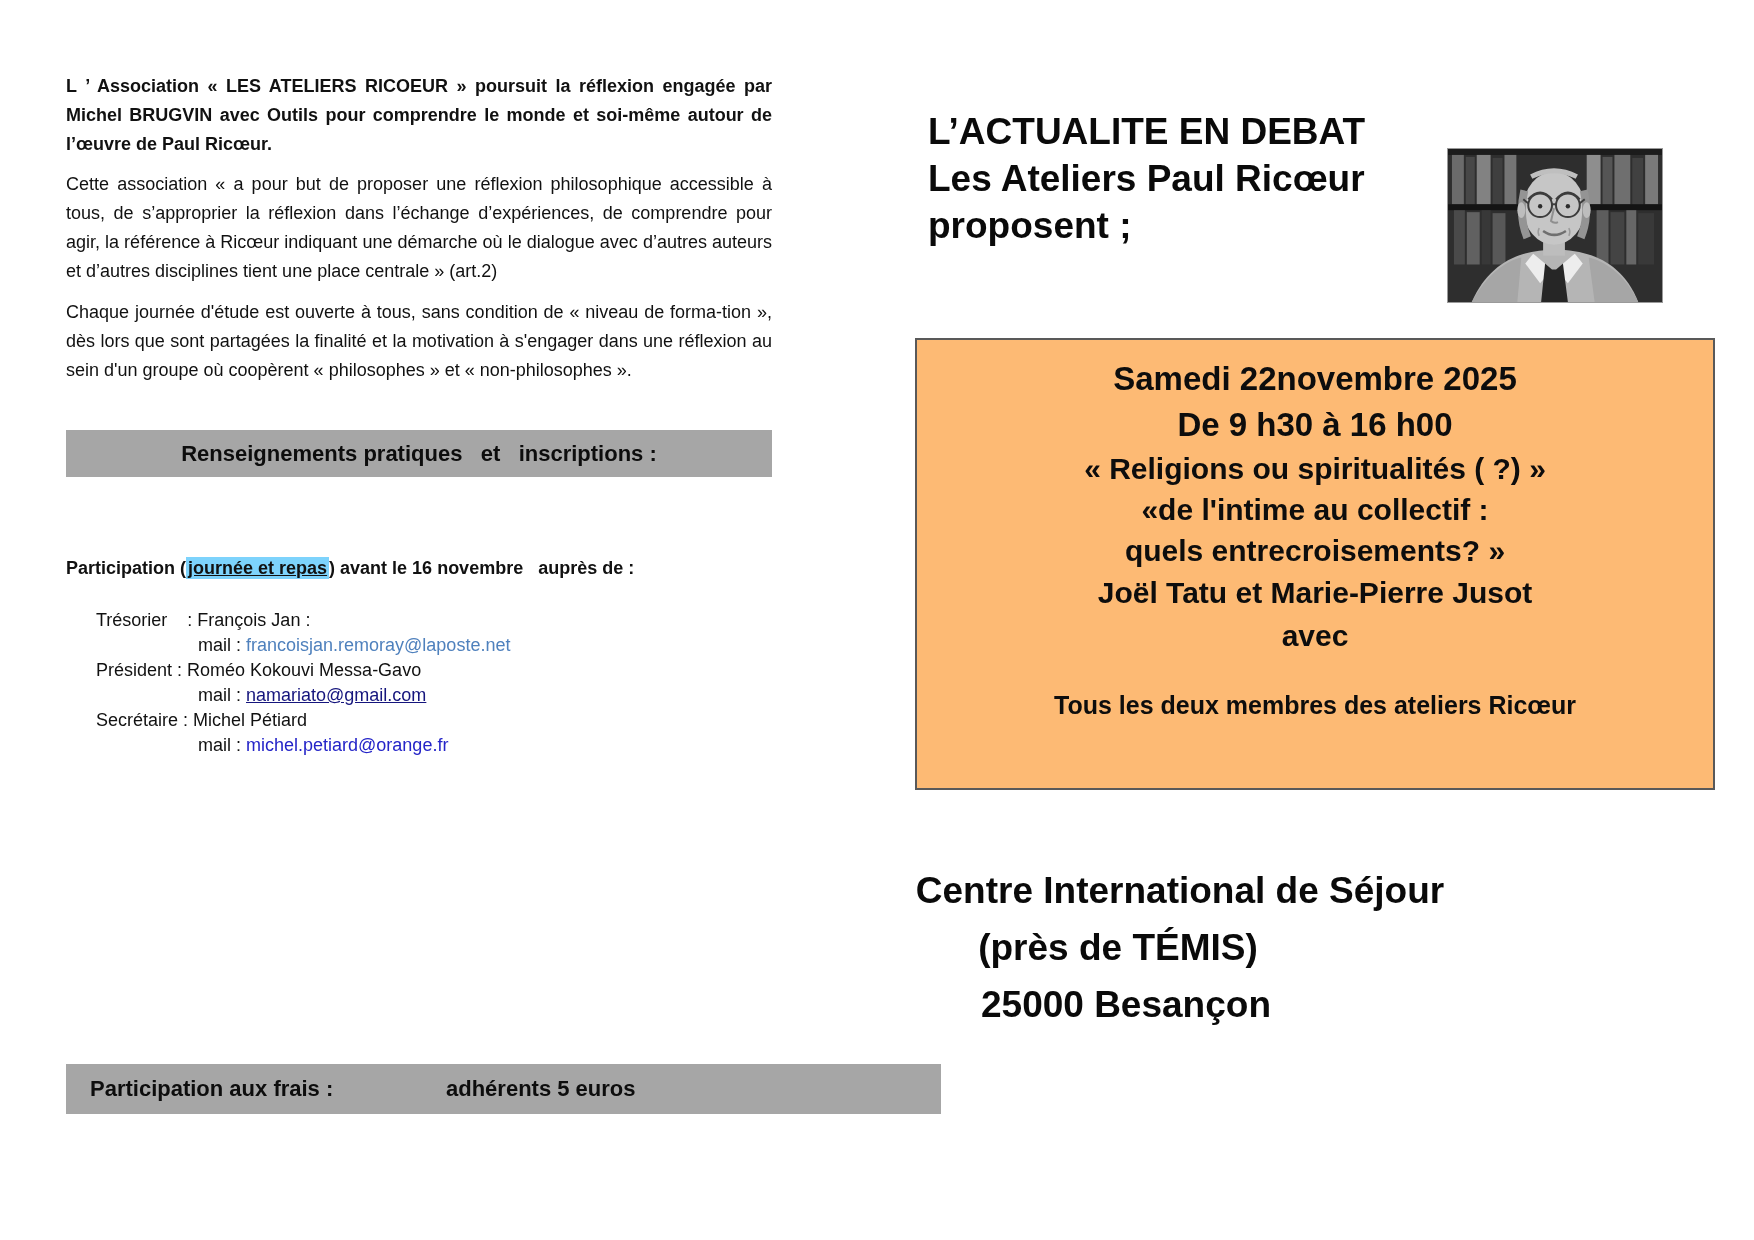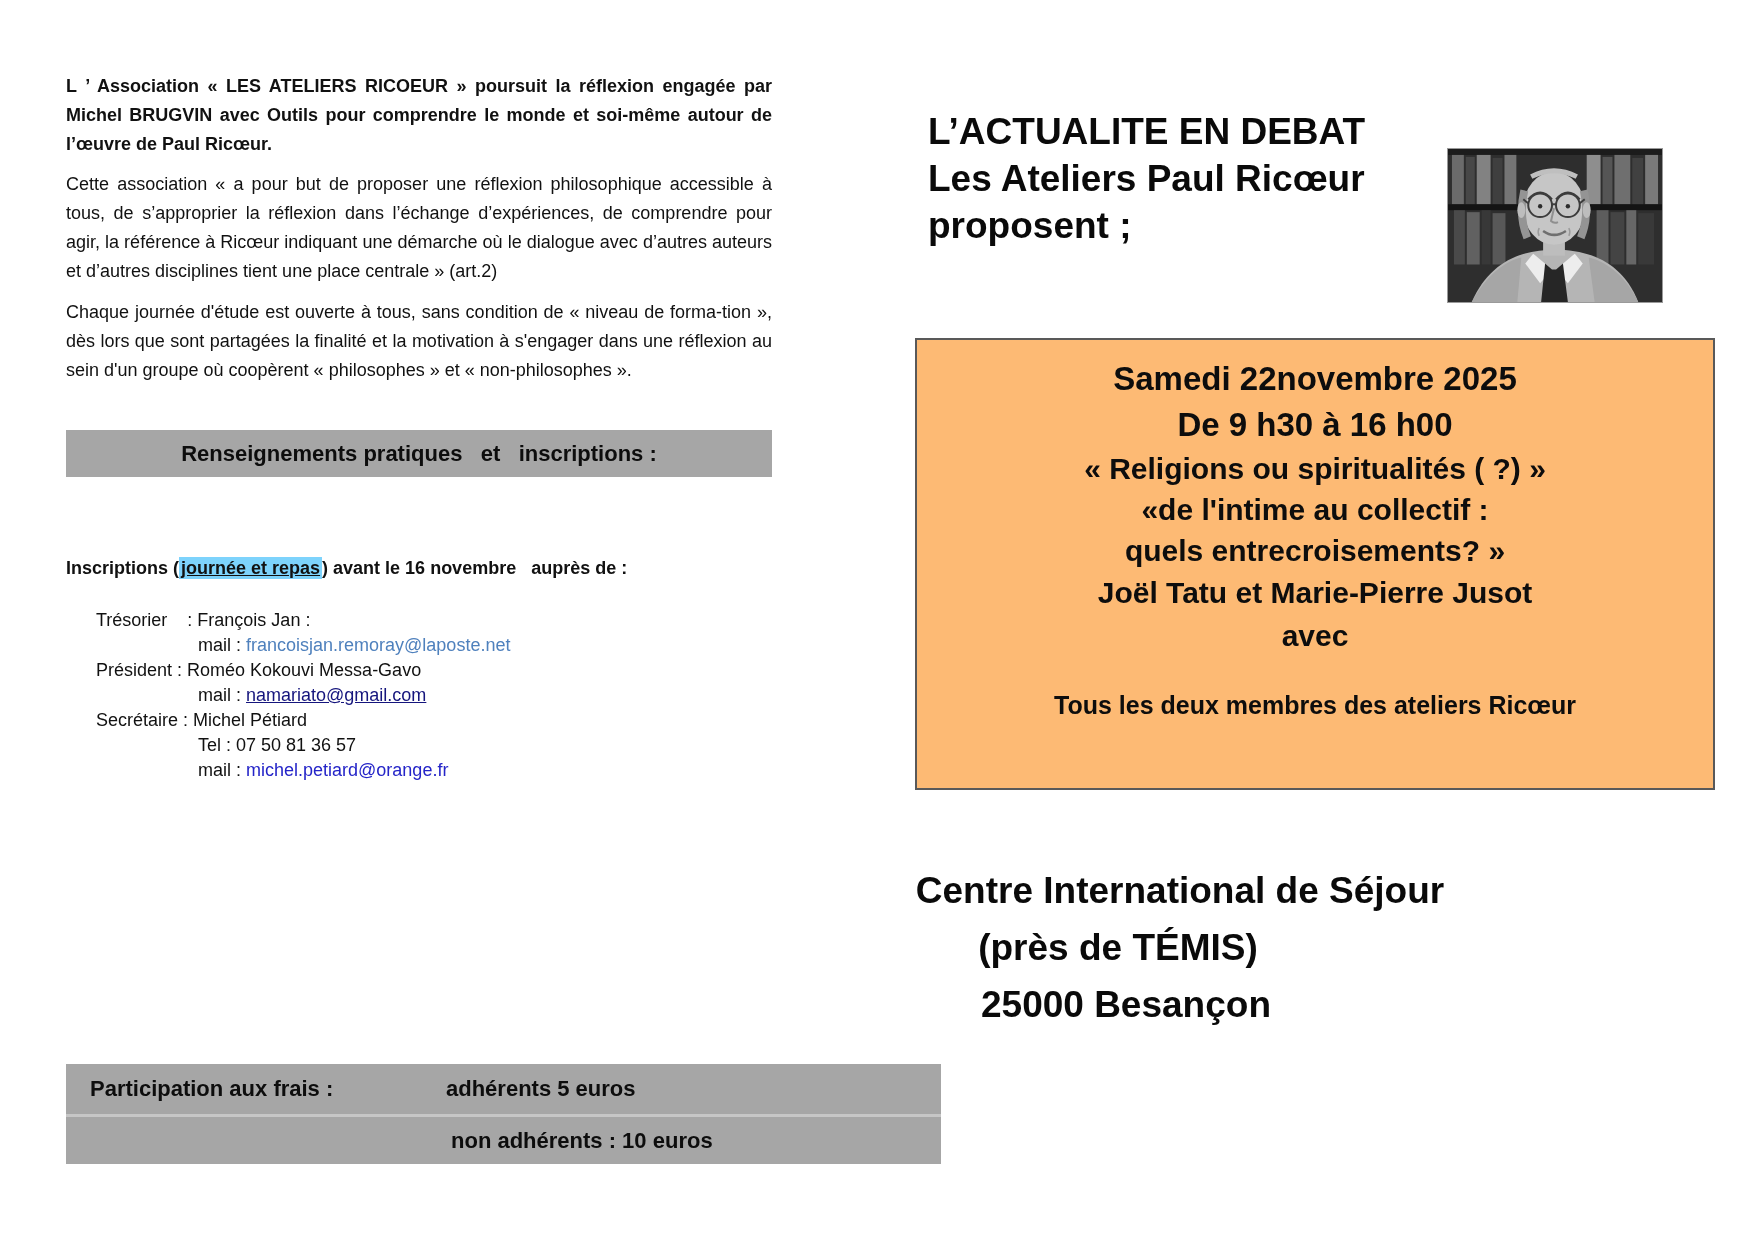--- a/index.html
+++ b/index.html
@@ -66,40 +66,36 @@
 
   <p class="para bold p1">L ’ Association « LES ATELIERS RICOEUR » poursuit la réflexion engagée par Michel BRUGVIN avec Outils pour comprendre le monde et soi-même autour de l’œuvre de Paul Ricœur.</p>
   <p class="para p2">Cette association « a pour but de proposer une réflexion philosophique accessible à tous, de s’approprier la réflexion dans l’échange d’expériences, de comprendre pour agir, la référence à Ricœur indiquant une démarche où le dialogue avec d’autres auteurs et d’autres disciplines tient une place centrale » (art.2)</p>
   <p class="para p3">Chaque journée d'étude est ouverte à tous, sans condition de « niveau de forma-tion », dès lors que sont partagées la finalité et la motivation à s'engager dans une réflexion au sein d'un groupe où coopèrent « philosophes » et « non-philosophes ».</p>
 
   <div class="banner">
     <span class="pre">Renseignements pratiques   et   inscriptions :</span>
   </div>
 
 
-  <p class="inscriptions pre"><span>Inscriptions (</span><span class="hl">journée et repas</span><span>) avant le 16 novembre   auprès de :</span></p>
+  <p class="inscriptions pre"><span>Participation (</span><span class="hl">journée et repas</span><span>) avant le 16 novembre   auprès de :</span></p>
 
   <div class="contacts">
     <div class="pre">Trésorier    : François Jan :</div>
     <div class="c-indent"><span>mail : </span><a class="mail steel">francoisjan.remoray@laposte.net</a></div>
     <div>Président : Roméo Kokouvi Messa-Gavo</div>
     <div class="c-indent"><span>mail : </span><a class="mail navy">namariato@gmail.com</a></div>
     <div>Secrétaire : Michel Pétiard</div>
-    <div class="c-indent">Tel : 07 50 81 36 57</div>
     <div class="c-indent"><span>mail : </span><a class="mail blue">michel.petiard@orange.fr</a></div>
   </div>
 
 
   <div class="fees">
     <div class="fees-row">
       <span class="fees-label">Participation aux frais :</span>
       <span class="fees-members">adhérents 5 euros</span>
-    </div>
-    <div class="fees-row">
-      <span class="fees-nonmembers">non adhérents : 10 euros</span>
     </div>
   </div>
 
   <h1 class="title">
     <span>L’ACTUALITE EN DEBAT</span><br>
     <span>Les Ateliers Paul Ricœur</span><br>
     <span>proposent ;</span>
   </h1>
 
   <div class="photo">

